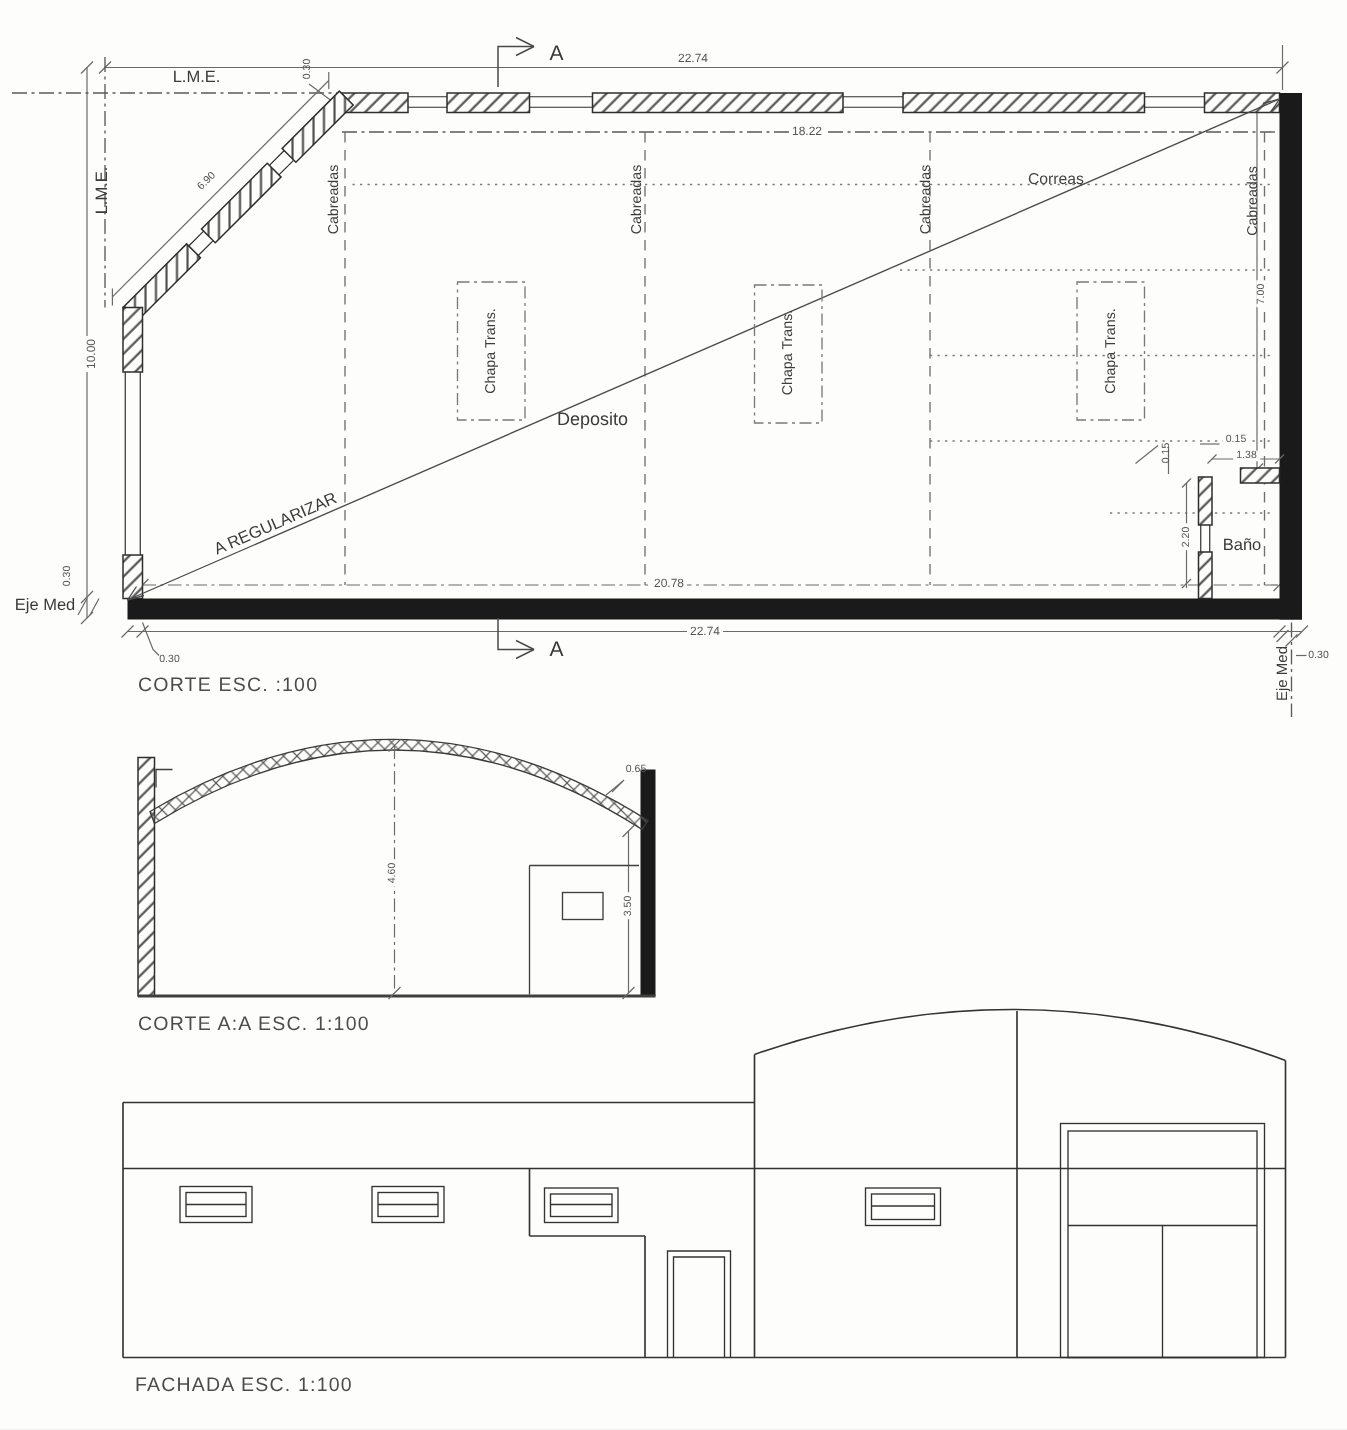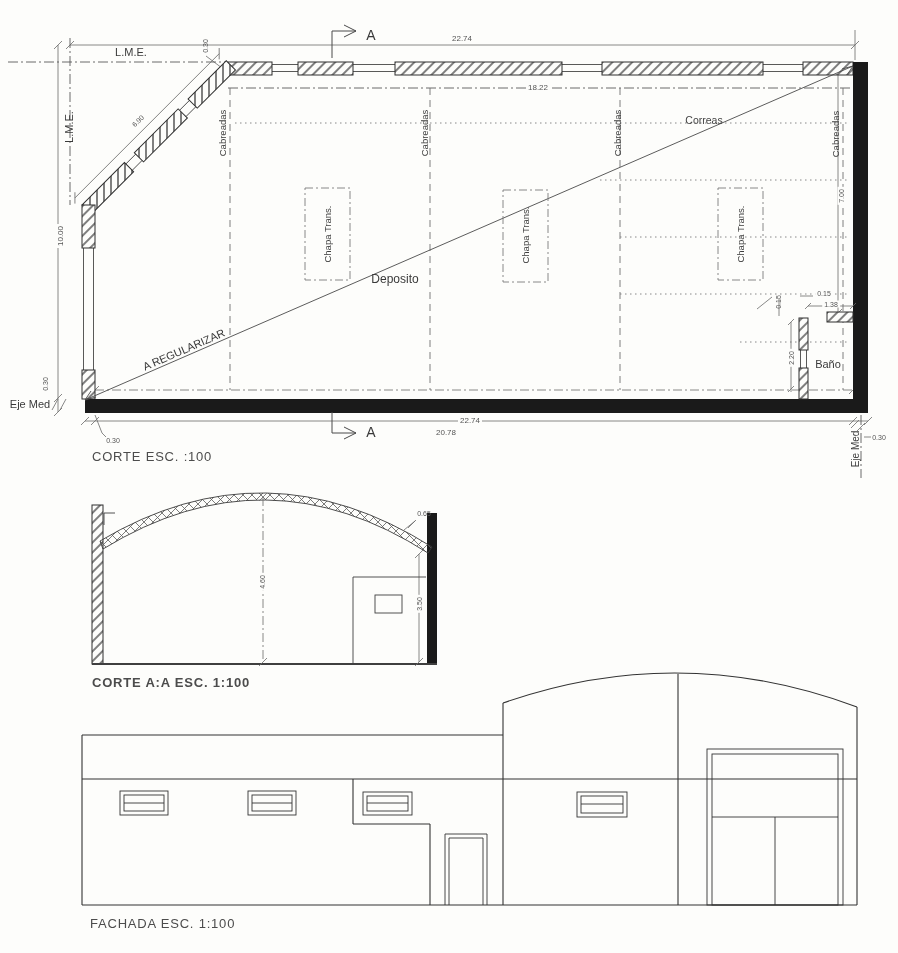--- a/index.html
+++ b/index.html
@@ -282,27 +282,27 @@
 <div class="lab name r23" style="left:184px; top:350px;">A REGULARIZAR</div>
 <div class="lab dim7 bg" style="left:824px; top:293px;">0.15</div>
 <div class="lab dim7 bg" style="left:831px; top:304px;">1.38</div>
 <div class="lab dim7 r90" style="left:778px; top:302px;">0.15</div>
 <div class="lab dim7 r90 bg" style="left:791px; top:358px;">2.20</div>
 <div class="lab dim7 r90 bg" style="left:841px; top:196px;">7.00</div>
 <div class="lab name" style="left:828px; top:364px;text-align:center;">Baño</div>
 <div class="lab dim7 r90" style="left:45px; top:384px;">0.30</div>
 <div class="lab name" style="left:30px; top:404px;">Eje Med</div>
 <div class="lab dim7" style="left:113px; top:440px;">0.30</div>
-<div class="lab dim bg" style="left:446px; top:389px;margin-top:44px;">20.78</div>
+<div class="lab dim bg" style="left:446px; top:389px;">20.78</div>
 <div class="lab dim bg" style="left:470px; top:421px;">22.74</div>
 <div class="lab marker" style="left:371px; top:432px;">A</div>
 <div class="lab r90" style="left:856px; top:449px; font-size:10px;">Eje Med</div>
 <div class="lab dim7" style="left:879px; top:437px;">0.30</div>
 <div class="lab title" style="left:92px; top:456px;">CORTE ESC. :100</div>
 
 <div class="lab dim7" style="left:424px; top:513px;">0.65</div>
 <div class="lab dim7 r90 bg" style="left:262px; top:582px;">4.60</div>
 <div class="lab dim7 r90 bg" style="left:419px; top:604px;">3.50</div>
-<div class="lab title" style="left:92px; top:682px;font-weight:bold;">CORTE A:A ESC. 1:100</div>
+<div class="lab title" style="left:92px; top:682px;">CORTE A:A ESC. 1:100</div>
 
 <div class="lab title" style="left:90px; top:923px;">FACHADA ESC. 1:100</div>
 
 </div>
 
 </body></html>

